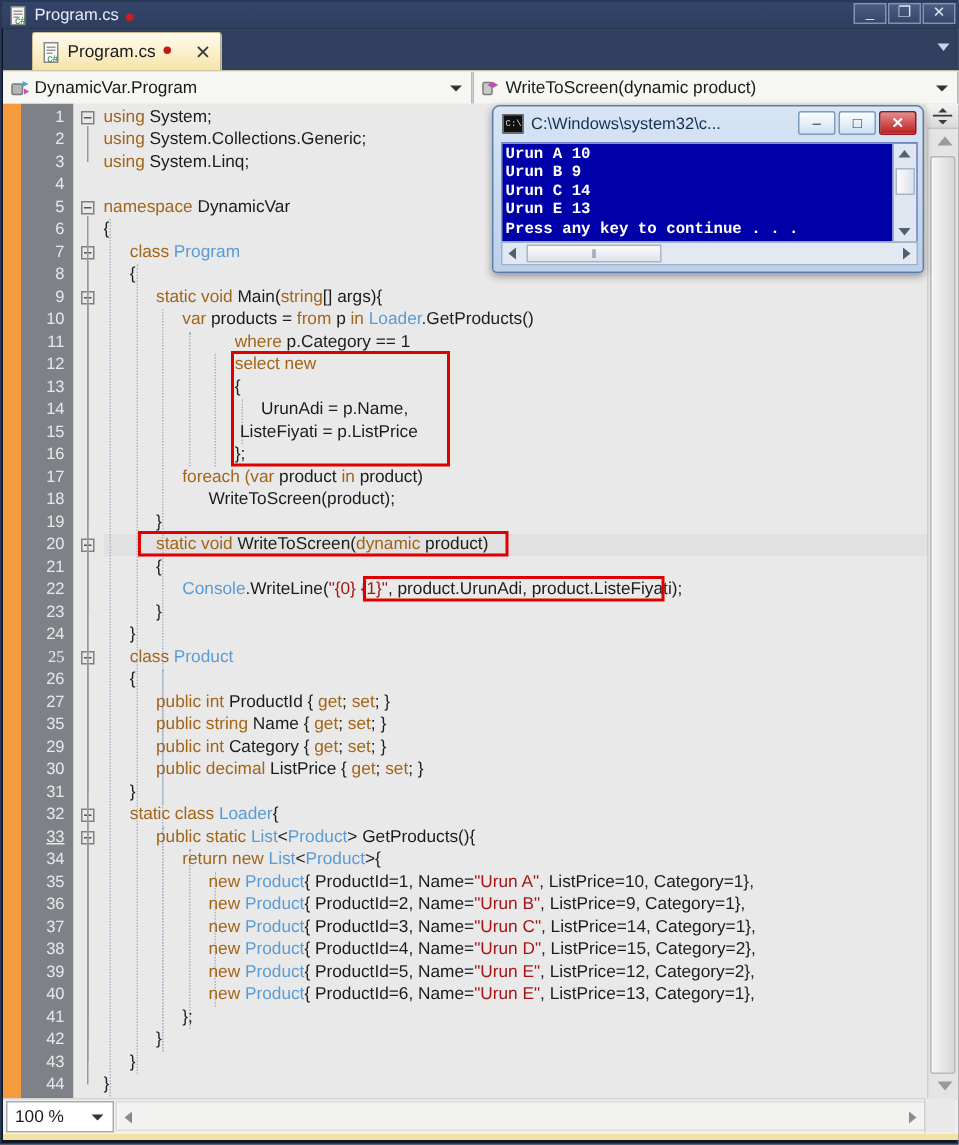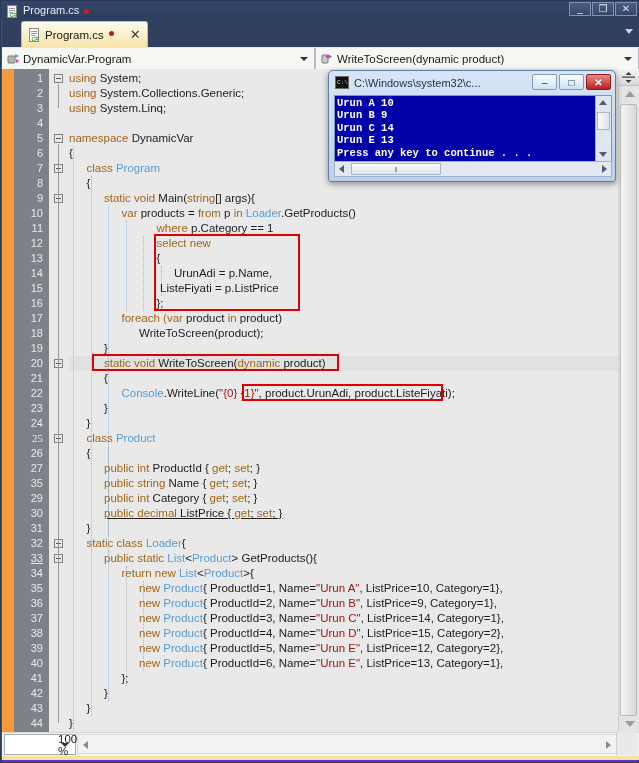--- a/index.html
+++ b/index.html
@@ -8,21 +8,21 @@
     width: 639px; height: 763px;
     overflow: hidden;
     font-family: "Liberation Sans", sans-serif;
     background: #ffffff;
   }
 
   
   #vs-window {
     position: absolute; left:0; top:0;
     width: 639px; height: 763px;
-    background: #6d28d9;
+    background: #0f172a;
     border: 1px solid #2a3a56;
   }
 
   
   #title-bar {
     position:absolute; left:0; top:0; width:639px; height:18px;
     background: linear-gradient(to bottom,#34456a 0%,#2e3e5e 100%);
     display:flex; align-items:center;
   }
   #title-icon {
@@ -237,21 +237,21 @@
 
   
   #bottom-bar {
     position:absolute; left:1px; top:731px; width:637px; height:24px;
     background:#f0f0ee; border-top:1px solid #d4d4d0;
     display:flex; align-items:center;
   }
   #zoom-combo {
     width:72px; height:21px; margin-left:2px;
     background:#ffffff; border:1px solid #a8abb2;
-    display:flex; align-items:center; position:relative;padding-left:48px;
+    display:flex; align-items:center; position:relative;
   }
   #zoom-value { font-size:11.5px; color:#1a1a1a; margin-left:5px; }
   #zoom-arrow { position:absolute; right:6px; top:8px; width:0;height:0;
     border-left:4px solid transparent;border-right:4px solid transparent;border-top:4px solid #333;}
   #h-scroll {
     position:absolute; left:76px; top:733px; width:540px; height:20px;
     background:#f2f2f0; border:1px solid #dcdcd8;
   }
   #hs-left { position:absolute;left:5px;top:6px;width:0;height:0;
     border-top:4px solid transparent;border-bottom:4px solid transparent;border-right:5px solid #8b8b8b;}
@@ -434,21 +434,21 @@
         <div class="line" style="top: 287px; left: 35px;"><span class="kw">static void </span><span class="plain">WriteToScreen(</span><span class="kw">dynamic </span><span class="plain">product)</span></div>
         <div class="line" style="top: 302px; left: 35px;"><span class="plain">{</span></div>
         <div class="line" style="top: 317px; left: 52.5px;"><span class="type">Console</span><span class="plain">.WriteLine(</span><span class="str">"{0} {1}"</span><span class="plain">, product.UrunAdi, product.ListeFiyati);</span></div>
         <div class="line" style="top: 332px; left: 35px;"><span class="plain">}</span></div>
         <div class="line" style="top: 347px; left: 17.5px;"><span class="plain">}</span></div>
         <div class="line" style="top: 362px; left: 17.5px;"><span class="kw">class </span><span class="type">Product</span></div>
         <div class="line" style="top: 377px; left: 17.5px;"><span class="plain">{</span></div>
         <div class="line" style="top: 392px; left: 35px;"><span class="kw">public int </span><span class="plain">ProductId { </span><span class="kw">get</span><span class="plain">; </span><span class="kw">set</span><span class="plain">; }</span></div>
         <div class="line" style="top: 407px; left: 35px;"><span class="kw">public string </span><span class="plain">Name { </span><span class="kw">get</span><span class="plain">; </span><span class="kw">set</span><span class="plain">; }</span></div>
         <div class="line" style="top: 422px; left: 35px;"><span class="kw">public int </span><span class="plain">Category { </span><span class="kw">get</span><span class="plain">; </span><span class="kw">set</span><span class="plain">; }</span></div>
-        <div class="line" style="top: 437px; left: 35px; text-decoration: underline;"><span class="kw">public decimal </span><span class="plain">ListPrice { </span><span class="kw">get</span><span class="plain">; </span><span class="kw">set</span><span class="plain">; }</span></div>
+        <div class="line" style="top: 437px; left: 35px;"><span class="kw">public decimal </span><span class="plain">ListPrice { </span><span class="kw">get</span><span class="plain">; </span><span class="kw">set</span><span class="plain">; }</span></div>
         <div class="line" style="top: 452px; left: 17.5px;"><span class="plain">}</span></div>
         <div class="line" style="top: 467px; left: 17.5px;"><span class="kw">static class </span><span class="type">Loader</span><span class="plain">{</span></div>
         <div class="line" style="top: 482px; left: 35px;"><span class="kw">public static </span><span class="type">List</span><span class="plain">&lt;</span><span class="type">Product</span><span class="plain">&gt; GetProducts(){</span></div>
         <div class="line" style="top: 497px; left: 52.5px;"><span class="kw">return new </span><span class="type">List</span><span class="plain">&lt;</span><span class="type">Product</span><span class="plain">&gt;{</span></div>
         <div class="line" style="top: 512px; left: 70px;"><span class="kw">new </span><span class="type">Product</span><span class="plain">{ ProductId=1, Name=</span><span class="str">"Urun A"</span><span class="plain">, ListPrice=10, Category=1},</span></div>
         <div class="line" style="top: 527px; left: 70px;"><span class="kw">new </span><span class="type">Product</span><span class="plain">{ ProductId=2, Name=</span><span class="str">"Urun B"</span><span class="plain">, ListPrice=9, Category=1},</span></div>
         <div class="line" style="top: 542px; left: 70px;"><span class="kw">new </span><span class="type">Product</span><span class="plain">{ ProductId=3, Name=</span><span class="str">"Urun C"</span><span class="plain">, ListPrice=14, Category=1},</span></div>
         <div class="line" style="top: 557px; left: 70px;"><span class="kw">new </span><span class="type">Product</span><span class="plain">{ ProductId=4, Name=</span><span class="str">"Urun D"</span><span class="plain">, ListPrice=15, Category=2},</span></div>
         <div class="line" style="top: 572px; left: 70px;"><span class="kw">new </span><span class="type">Product</span><span class="plain">{ ProductId=5, Name=</span><span class="str">"Urun E"</span><span class="plain">, ListPrice=12, Category=2},</span></div>
         <div class="line" style="top: 587px; left: 70px;"><span class="kw">new </span><span class="type">Product</span><span class="plain">{ ProductId=6, Name=</span><span class="str">"Urun E"</span><span class="plain">, ListPrice=13, Category=1},</span></div>

